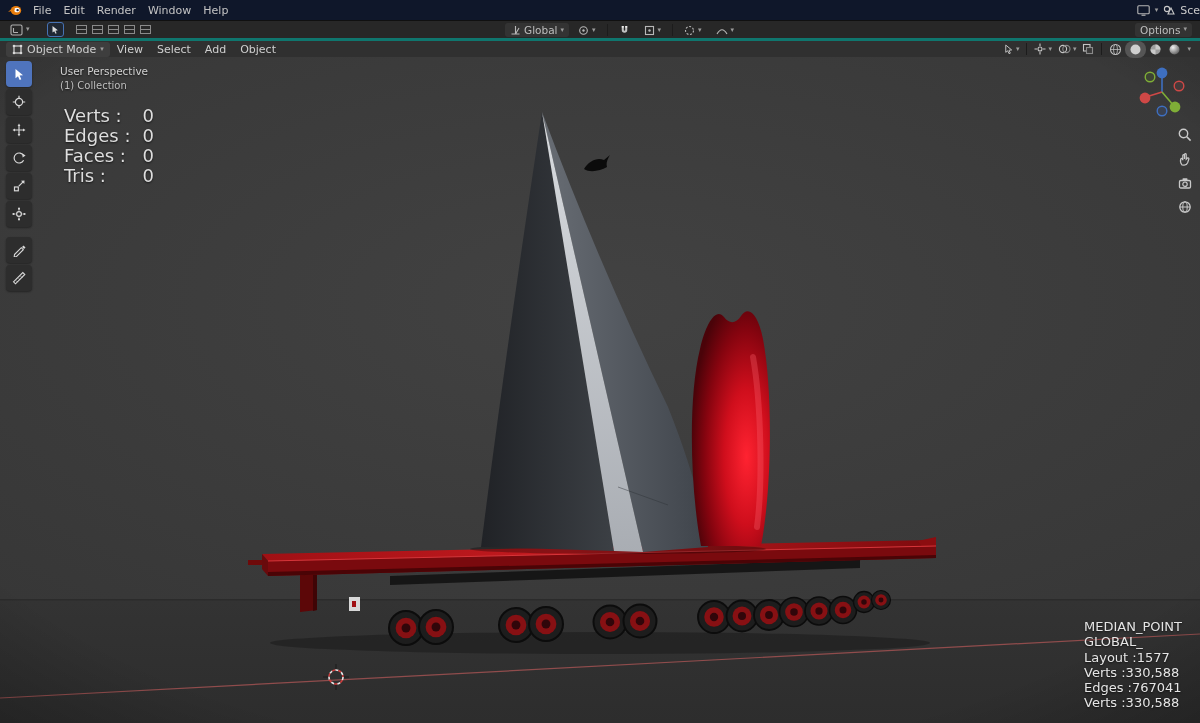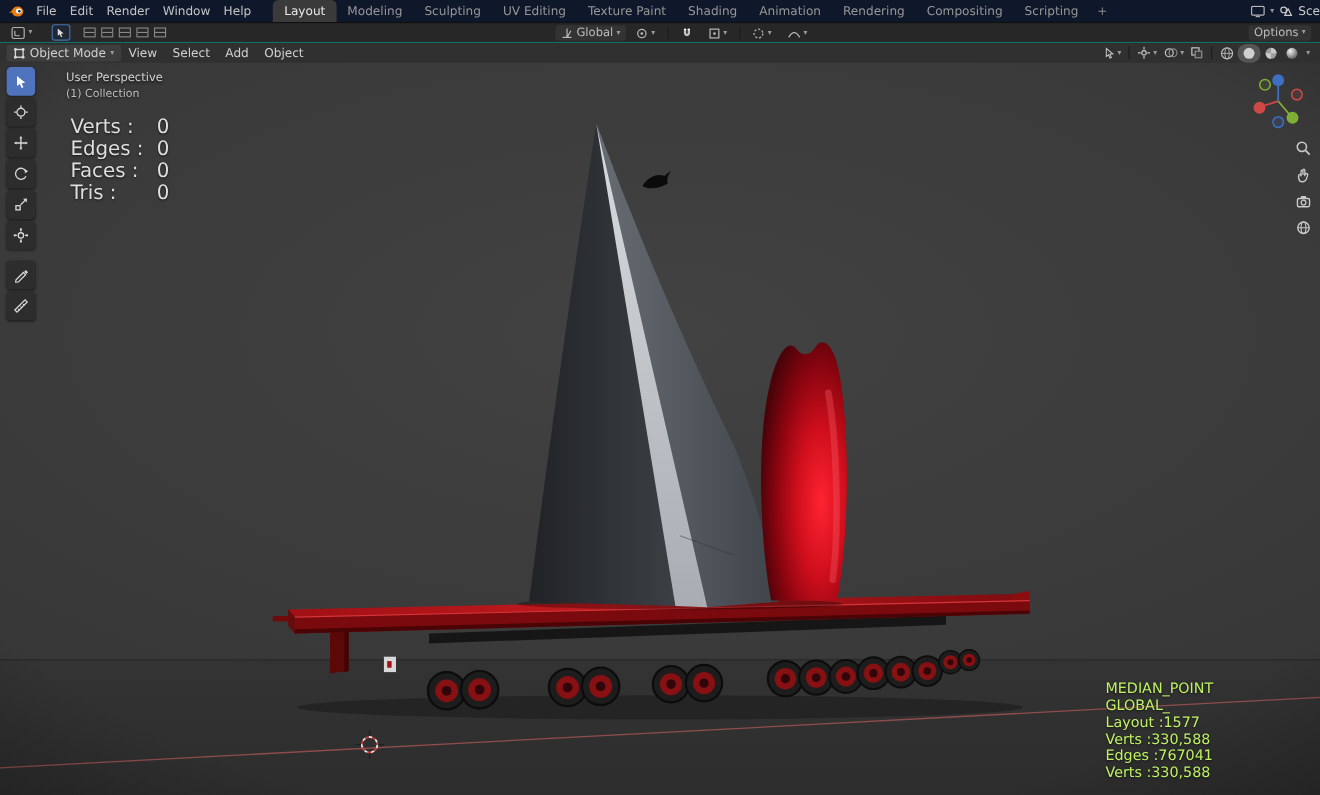--- a/index.html
+++ b/index.html
@@ -24,42 +24,42 @@
   .flat{background:none;}
   .center-cluster{position:absolute;left:503px;top:0;height:18px;display:flex;align-items:center;}
   .row2 .sep,.row3 .sep{width:1px;height:12px;background:#1c1c1c;margin:0 4px;}
   .minibtn{width:17px;height:15px;border:1px solid #4772b3;border-radius:3px;display:flex;align-items:center;justify-content:center;margin-left:10px;background:#1f2733;}
   .gi{width:11px;height:9px;border:1px solid #8a8a8a;margin-right:5px;background:
       linear-gradient(#8a8a8a,#8a8a8a) ;background-size:100% 1px;background-position:0 3px;background-repeat:no-repeat;}
   .gigroup{display:flex;align-items:center;margin-left:12px;}
   .options{margin-left:auto;margin-right:8px;}
 
   
-  .row3{position:absolute;top:38px;left:0;right:0;height:19px;background:#303030;border-top:1px solid #0f766e;display:flex;align-items:center;font-size:11px;color:#cfcfcf;z-index:28;}
+  .row3{position:absolute;top:38px;left:0;right:0;height:19px;background:#303030;border-top:3px solid #0f766e;display:flex;align-items:center;font-size:11px;color:#cfcfcf;z-index:28;}
   .mode{display:flex;align-items:center;gap:4px;background:rgba(255,255,255,0.07);border-radius:3px;padding:1px 6px;margin-left:6px;height:15px;}
   .hmenu{padding:0 7px;}
   .r3right{margin-left:auto;display:flex;align-items:center;padding-right:6px;}
   .hbtn{display:flex;align-items:center;gap:2px;padding:0 3px;height:15px;border-radius:2px;}
   .pill{background:#555;border-radius:8px;padding:1px 2px;display:flex;align-items:center;}
 
   
   .viewport{position:absolute;top:57px;left:0;width:1200px;height:666px;}
   svg.scene{position:absolute;left:0;top:0;}
 
   .tools{position:absolute;left:6px;top:4px;display:flex;flex-direction:column;z-index:10;}
   .tool{width:26px;height:26px;margin-bottom:2px;border-radius:4px;background:#2d2d2d;display:flex;align-items:center;justify-content:center;box-shadow:0 1px 2px rgba(0,0,0,.4);}
   .tool.active{background:#4f74bd;}
   .tool.gap{margin-top:8px;}
 
   .ovl{position:absolute;z-index:8;text-shadow:0 1px 2px rgba(0,0,0,.65);}
   .viewlabel{left:60px;top:8px;font-size:10.5px;color:#d2d2d2;}
   .colllabel{left:60px;top:23px;font-size:10px;color:#bfbfbf;}
   .stats{left:64px;top:48px;width:90px;font-size:18px;color:#dedede;}
   .stats .srow{display:flex;justify-content:space-between;height:20px;}
-  .hud{left:1005px;top:562px;font-size:13px;line-height:15.3px;color:#bef264;}
+  .hud{left:1084px;top:562px;font-size:13px;line-height:15.3px;color:#e5e5e5;}
 
   .gizmo{position:absolute;left:1134px;top:7px;width:56px;height:56px;z-index:11;}
   .navcol{position:absolute;left:1174px;top:68px;width:22px;z-index:11;display:flex;flex-direction:column;align-items:center;}
   .navbtn{width:20px;height:20px;margin-bottom:4px;display:flex;align-items:center;justify-content:center;border-radius:10px;}
 </style>
 </head>
 <body>
 
 <div class="app">
 
@@ -71,33 +71,20 @@
         <ellipse cx="10.6" cy="6.2" rx="1.2" ry="1.1" fill="#1b2a4a"></ellipse>
         <path d="M1 8 L6 3.5 L8 6 Z" fill="#e87d0d"></path>
       </svg>
     </div>
     <span class="menu">File</span>
     <span class="menu">Edit</span>
     <span class="menu">Render</span>
     <span class="menu">Window</span>
     <span class="menu">Help</span>
 
-    <div class="tabs">
-      <span class="tab active">Layout</span>
-      <span class="tab">Modeling</span>
-      <span class="tab">Sculpting</span>
-      <span class="tab">UV Editing</span>
-      <span class="tab">Texture Paint</span>
-      <span class="tab">Shading</span>
-      <span class="tab">Animation</span>
-      <span class="tab">Rendering</span>
-      <span class="tab">Compositing</span>
-      <span class="tab">Scripting</span>
-      <span class="tab addtab">+</span>
-    </div>
 
     <div class="r1right">
       <svg width="13" height="11" viewBox="0 0 13 11">
         <rect x="0.8" y="0.8" width="11.4" height="8" rx="1" fill="none" stroke="#b5b5b5" stroke-width="1.1"></rect>
         <rect x="4.5" y="9.6" width="4" height="1.2" fill="#b5b5b5"></rect>
       </svg>
       <span class="caret">▾</span>
       <svg width="12" height="11" viewBox="0 0 12 11">
         <circle cx="4" cy="4" r="2.6" fill="none" stroke="#c9c9c9" stroke-width="1.1"></circle>
         <path d="M8 3 L11 9 H5 Z" fill="none" stroke="#c9c9c9" stroke-width="1.1"></path>

